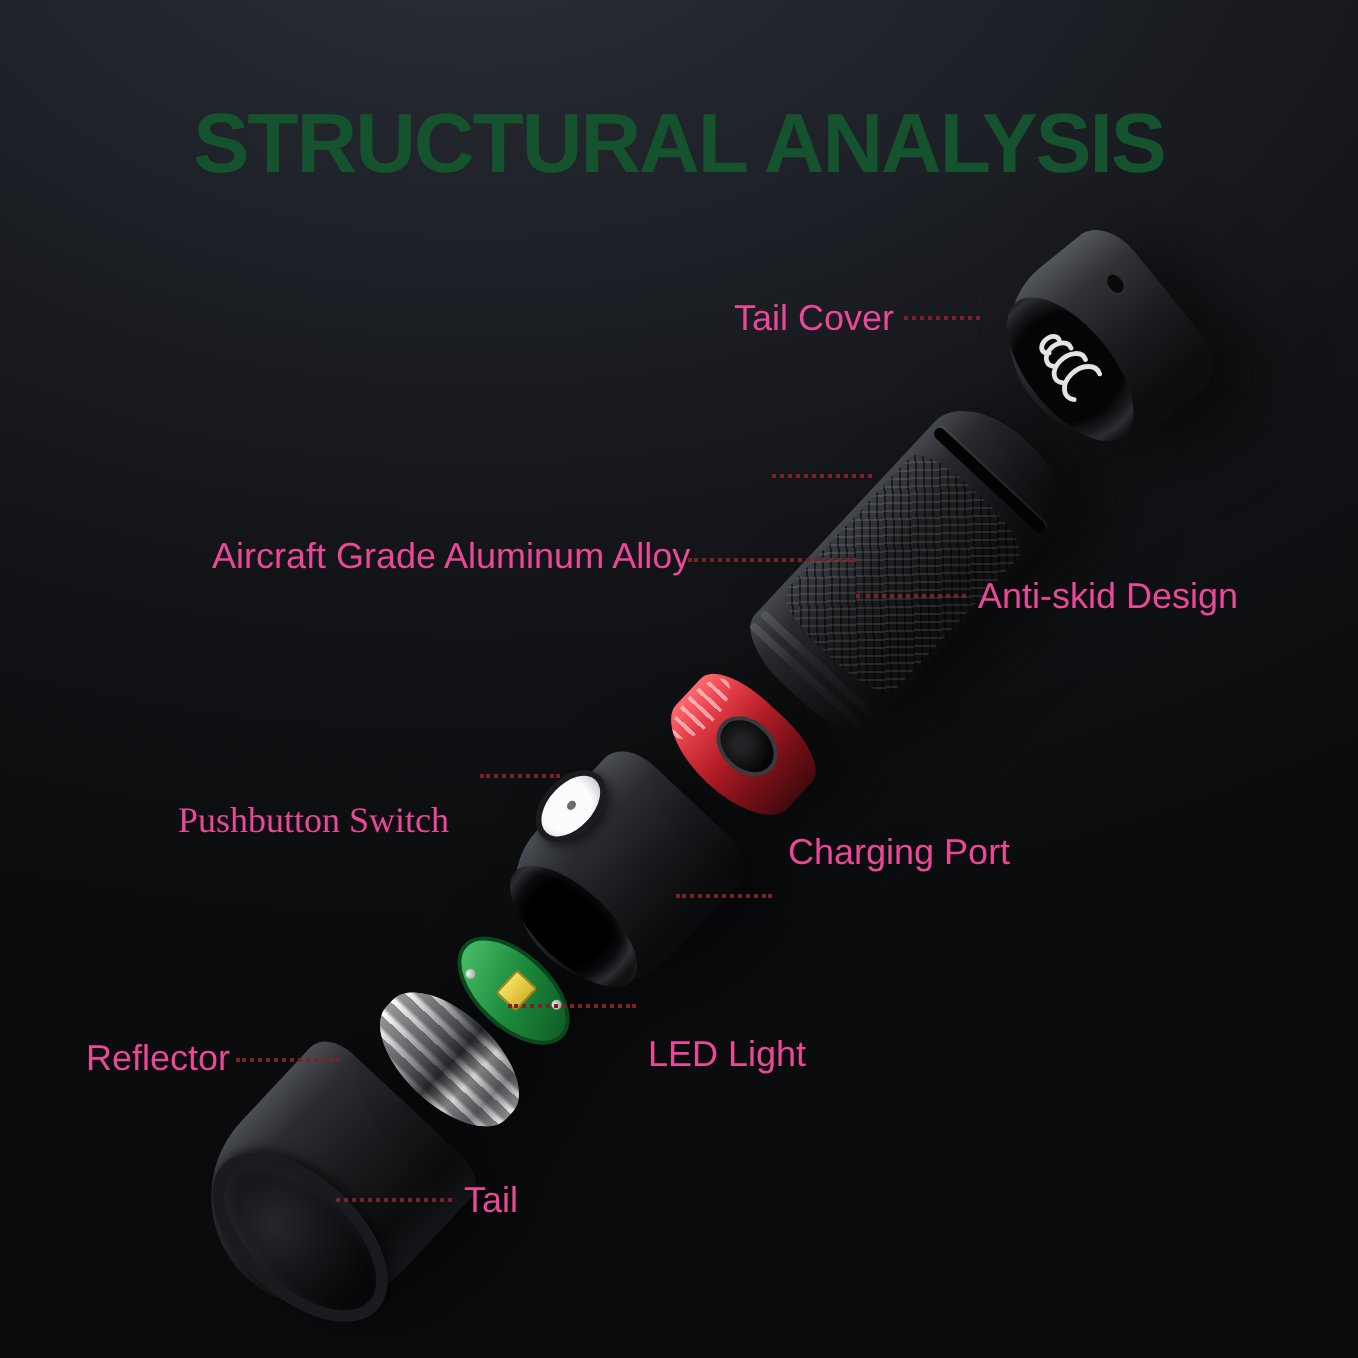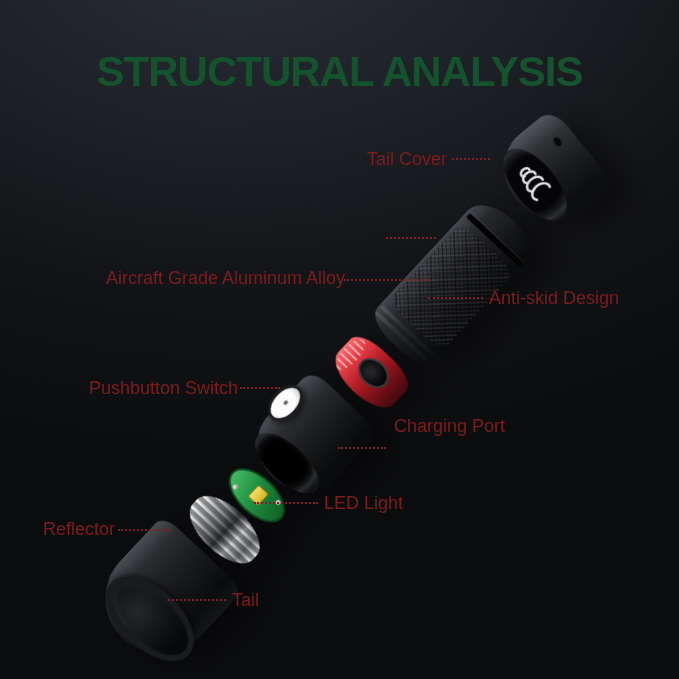--- a/index.html
+++ b/index.html
@@ -128,32 +128,32 @@
     background:radial-gradient(circle at 50% 48%, #050507 55%, #1a1b1e 70%, #2c2e32 78%, #121316 88%);
   }
   .tail-spring{position:absolute;left:10px;top:24px;width:30px;height:50px;}
   .lanyard-hole{
     position:absolute;right:13px;top:24%;width:7px;height:10px;border-radius:50%;
     background:#08090a;border:1px solid #2c2e31;
   }
 
   
   .lbl{
-    position:absolute;color:#7f1d1d;font-size:18px;line-height:22px;font-weight:400;
+    position:absolute;color:#ec4899;font-size:18px;line-height:22px;font-weight:400;
     white-space:nowrap;z-index:3;
   }
   .lead{position:absolute;height:0;border-top:2px dotted #7c2227;z-index:3;}
 
   .lbl.tail{left:367px;top:148px;}        .lead.tail{left:452px;top:158px;width:38px;}
   .lbl.oring{left:242px;top:227px;}       .lead.oring{left:386px;top:237px;width:50px;}
   .lbl.alloy{left:106px;top:267px;}       .lead.alloy{left:344px;top:279px;width:84px;}
   .lbl.skid{left:489px;top:287px;}        .lead.skid{left:428px;top:297px;width:55px;}
-  .lbl.push{left:89px;top:377px;}         .lead.push{left:240px;top:387px;width:40px;}
+  .lbl.push{left:89px;top:399px;font-family:Liberation Serif, serif;}         .lead.push{left:240px;top:387px;width:40px;}
   .lbl.charge{left:394px;top:415px;text-align:center;}      .lead.charge{left:338px;top:447px;width:48px;}
-  .lbl.led{left:324px;top:492px;}         .lead.led{left:254px;top:502px;width:64px;}
+  .lbl.led{left:324px;top:516px;}         .lead.led{left:254px;top:502px;width:64px;}
   .lbl.refl{left:43px;top:518px;}         .lead.refl{left:118px;top:529px;width:52px;}
   .lbl.lens{left:232px;top:589px;}        .lead.lens{left:168px;top:599px;width:58px;}
 </style>
 </head>
 <body>
 
 <div class="stage">
 
   <div class="title">STRUCTURAL ANALYSIS</div>
 

